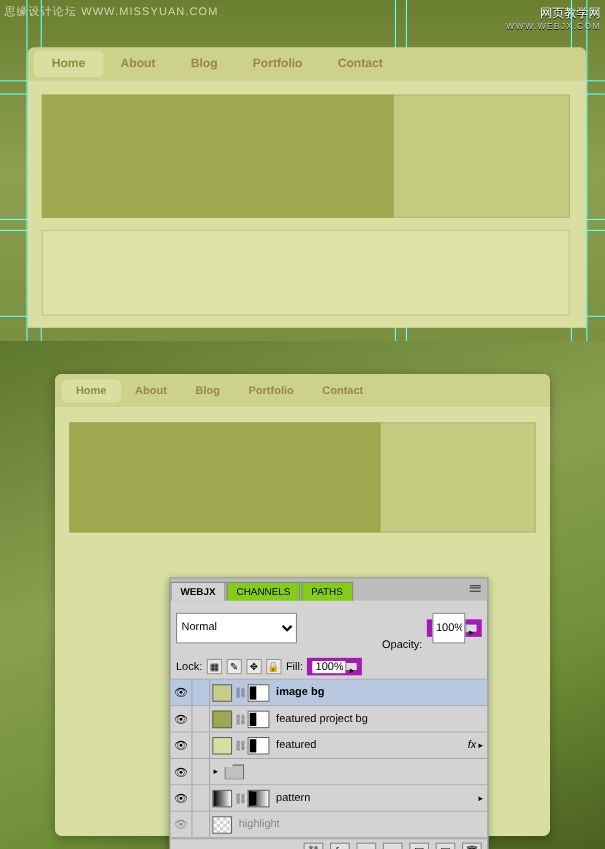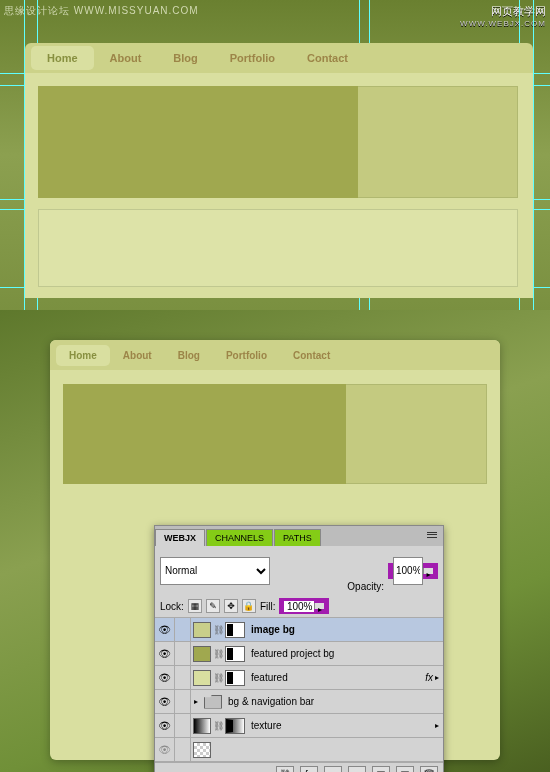--- a/index.html
+++ b/index.html
@@ -417,35 +417,35 @@
         <div class="mask"></div>
         <div class="lname">featured</div>
         <span class="fx">fx</span>
         <span class="tri">▸</span>
       </div>
       <div class="layer">
         <div class="eye">👁</div>
         <div class="link"></div>
         <span class="tri" style="margin-left:3px">▸</span>
         <div class="folder"></div>
-        <div class="lname">bg &amp; navigation bar</div>
       </div>
       <div class="layer">
         <div class="eye">👁</div>
         <div class="link"></div>
         <div class="sw grad"></div>
         <div class="chain">⛓</div>
         <div class="mask grad"></div>
-        <div class="lname">texture</div>
+        <div class="lname">pattern</div>
         <span class="tri">▸</span>
       </div>
       <div class="layer dim">
         <div class="eye">👁</div>
         <div class="link"></div>
         <div class="sw checker"></div>
+        <div class="lname">highlight</div>
       </div>
 
       <div class="pfoot">
         <div class="fbtn">⛓</div>
         <div class="fbtn">fx</div>
         <div class="fbtn">◐</div>
         <div class="fbtn">◑</div>
         <div class="fbtn">▣</div>
         <div class="fbtn">▤</div>
         <div class="fbtn">🗑</div>

